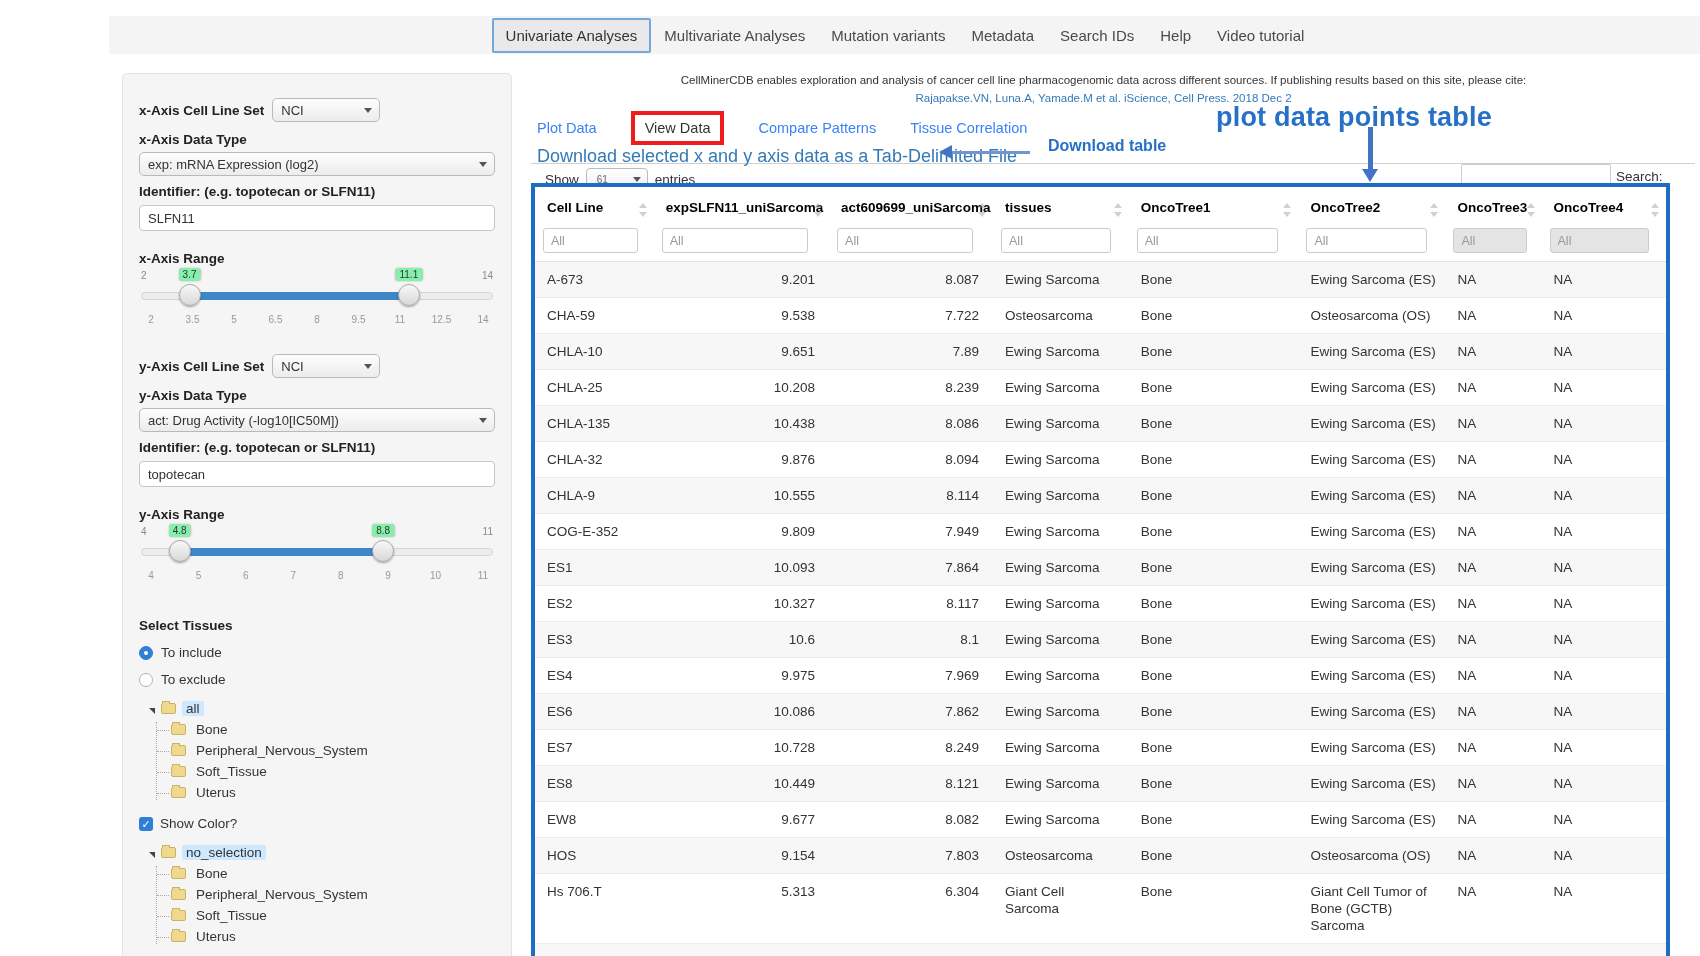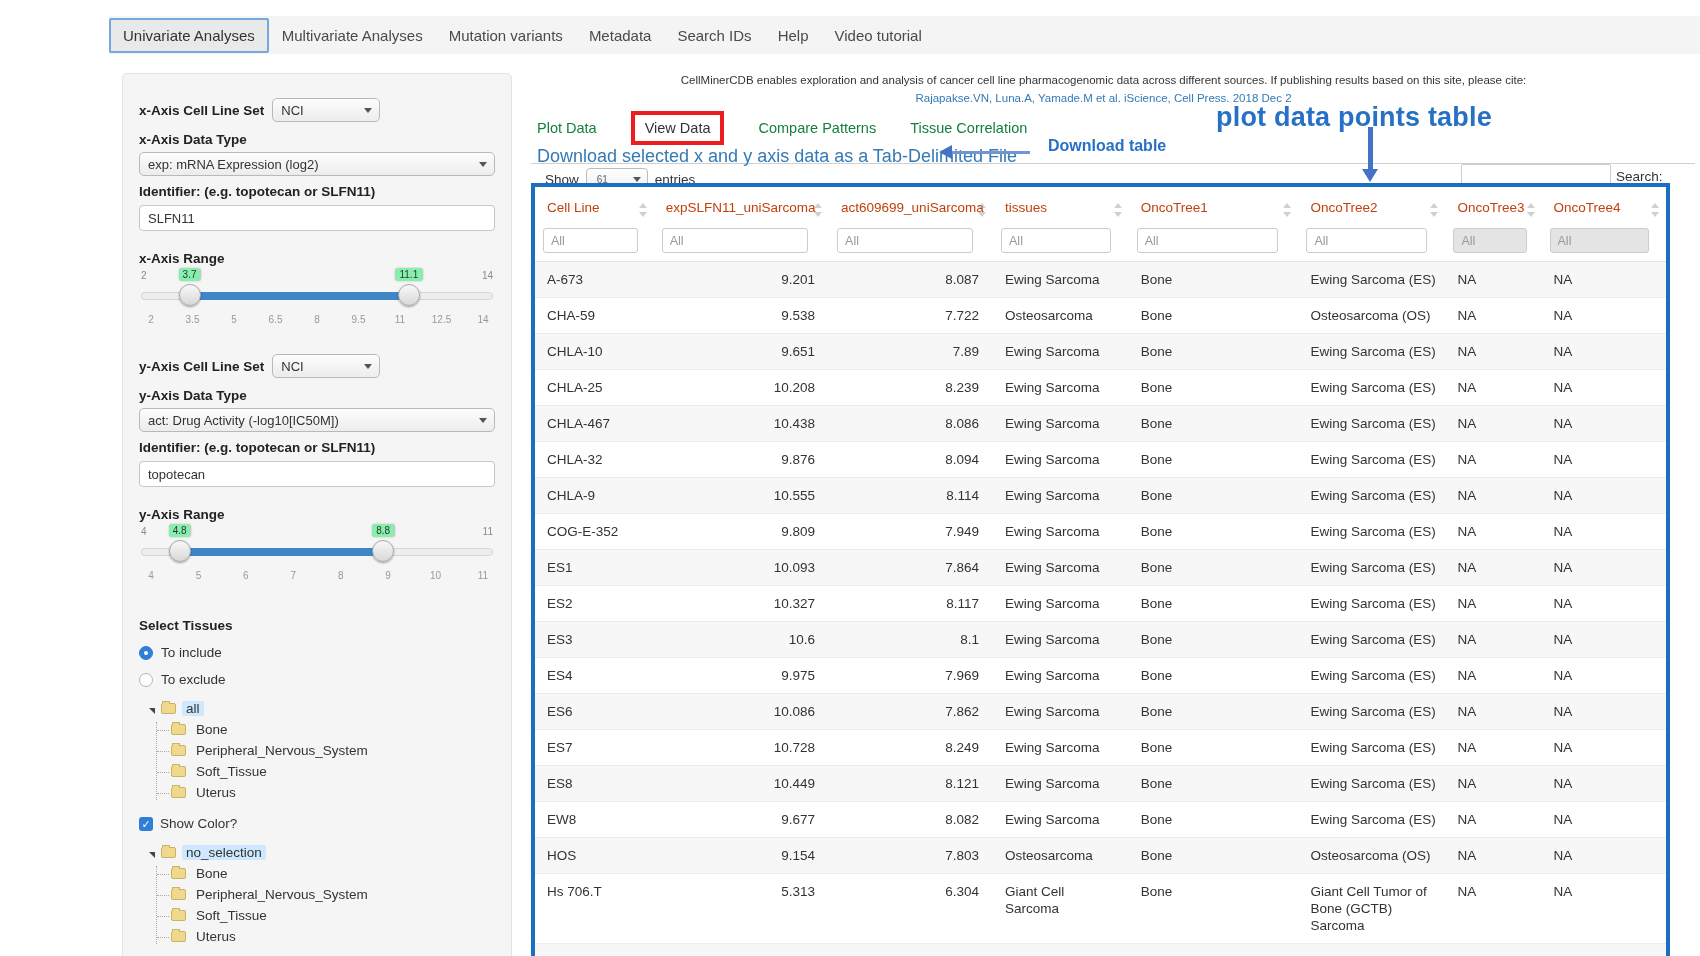--- a/index.html
+++ b/index.html
@@ -1,21 +1,21 @@
 <!DOCTYPE html>
 <html><head>
 <meta charset="utf-8">
 <style>
   * { margin:0; padding:0; box-sizing:border-box; }
   html,body { background:#fff; font-family:"Liberation Sans", sans-serif; color:#333; }
   .stage { position:relative; width:1700px; height:956px; overflow:hidden; background:#fff; }
 
   
   .navbar { position:absolute; left:109px; top:16px; right:0; height:38px;
-            background:#f4f4f4; display:flex; align-items:center; }
+            background:#f4f4f4; display:flex; align-items:center;justify-content:center; }
   .nav-item { font-size:15px; color:#4a4a4a; padding:8px 13px; white-space:nowrap; cursor:pointer; }
   .nav-item.active { background:#e9e9e9; border:2px solid #74a7dc; border-radius:2px;
                      color:#333; padding:7px 12px; }
 
   
   .sidebar { position:absolute; left:122px; top:73px; width:390px; height:948px;
              background:#f5f5f5; border:1px solid #e3e3e3; border-radius:5px;
              padding:24px 16px 0 16px; font-size:13.5px; }
   .lbl { font-weight:bold; color:#222; }
   .inline-row { display:flex; align-items:center; }
@@ -66,41 +66,41 @@
   .node-label.hl { background:#cde8ff; border-radius:2px; }
   .tree-children { margin-left:7px; border-left:1px dotted #aaa; padding-left:0; list-style:none; }
   .tree-children li { display:flex; align-items:center; margin-top:6px; position:relative; padding-left:14px; }
   .tree-children li:before { content:""; position:absolute; left:0; top:8px; width:12px; border-top:1px dotted #aaa; }
 
   
   .citation1 { position:absolute; left:531px; top:74px; width:1145px; text-align:center; font-size:11.5px; color:#333; }
   .citation2 { position:absolute; left:531px; top:92px; width:1145px; text-align:center; font-size:11.5px; color:#337ab7; cursor:pointer; }
 
   .tabs { position:absolute; left:537px; top:120px; display:flex; align-items:center; font-size:14.5px; }
-  .tab { color:#15803d; margin-right:34px; cursor:pointer; }
+  .tab { color:#3b82f6; margin-right:34px; cursor:pointer; }
   .tab.active { color:#333; border:4px solid #ee1c1c; padding:5px 10px; margin-top:-9px; margin-bottom:-9px; }
   .tabs-divider { position:absolute; left:531px; top:163px; width:1164px; height:1px; background:#cfcfcf; }
 
   .download-link { position:absolute; left:537px; top:146px; font-size:18px; color:#337ab7; cursor:pointer; }
 
   .show-row { position:absolute; left:545px; top:168px; display:flex; align-items:center; font-size:13.5px; color:#333; }
   .show-sel { width:62px; height:22px; margin:0 7px; background:linear-gradient(#fff,#f0f0f0);
               border:1px solid #bbb; border-radius:4px; position:relative; font-size:10px; color:#666;
               display:flex; align-items:center; padding-left:10px; cursor:pointer; }
   .show-sel .chev { position:absolute; right:6px; top:8px; width:0; height:0;
                border-left:4px solid transparent; border-right:4px solid transparent; border-top:5px solid #555; }
 
   .search-wrap { position:absolute; left:1461px; top:164px; display:flex; align-items:center; }
   .search-input { width:150px; height:25px; border:1px solid #ccc; border-radius:2px; background:#fff; padding:0 6px; }
   .search-label { font-size:13.5px; color:#333; margin-left:5px; }
 
   
   .table-wrap { position:absolute; left:531px; top:183px; width:1139px; border:4px solid #1b6ec2; background:#fff; }
   table.data { width:100%; border-collapse:collapse; table-layout:fixed; font-size:13.5px; }
-  table.data th { text-align:left; font-weight:normal; color:#c2410c; padding:13px 8px 9px 12px; position:relative; cursor:pointer; }
+  table.data th { text-align:left; font-weight:bold; color:#000000; padding:13px 8px 9px 12px; position:relative; cursor:pointer; }
   .sort-icon { position:absolute; right:6px; top:16px; width:10px; height:14px; opacity:.45; }
   .sort-icon:before { content:""; position:absolute; left:1px; top:0; border-left:4px solid transparent;
                       border-right:4px solid transparent; border-bottom:5px solid #999; }
   .sort-icon:after  { content:""; position:absolute; left:1px; bottom:0; border-left:4px solid transparent;
                       border-right:4px solid transparent; border-top:5px solid #999; }
   tr.filter-row td { padding:4px 8px 8px 8px; border-bottom:1px solid #e2e2e2; }
   .flt { width:92%; height:25px; border:1px solid #ccc; border-radius:3px; padding:0 7px; font-size:12.5px;
          background:#fff; color:#333; font-family:"Liberation Sans",sans-serif; }
   .flt::placeholder { color:#9a9a9a; }
   .flt.disabled { background:#e4e4e4; }
@@ -388,21 +388,21 @@
     <td>10.208</td>
     <td>8.239</td>
     <td>Ewing Sarcoma</td>
     <td>Bone</td>
     <td>Ewing Sarcoma (ES)</td>
     <td>NA</td>
     <td>NA</td>
   </tr>
 
   <tr>
-    <td>CHLA-467</td>
+    <td>CHLA-135</td>
     <td>10.438</td>
     <td>8.086</td>
     <td>Ewing Sarcoma</td>
     <td>Bone</td>
     <td>Ewing Sarcoma (ES)</td>
     <td>NA</td>
     <td>NA</td>
   </tr>
 
   <tr>

